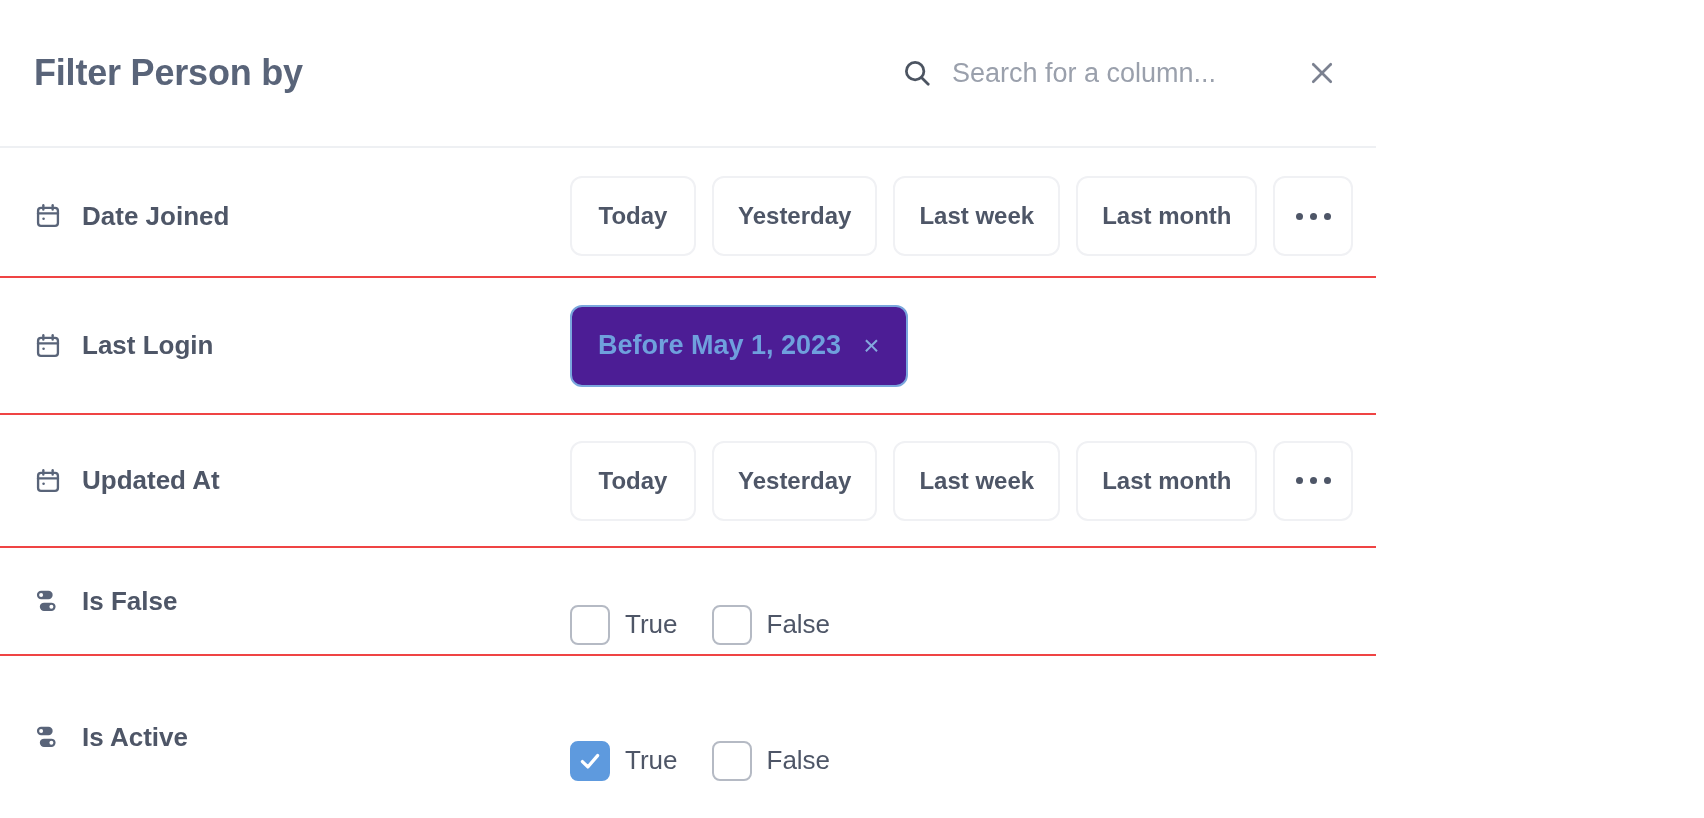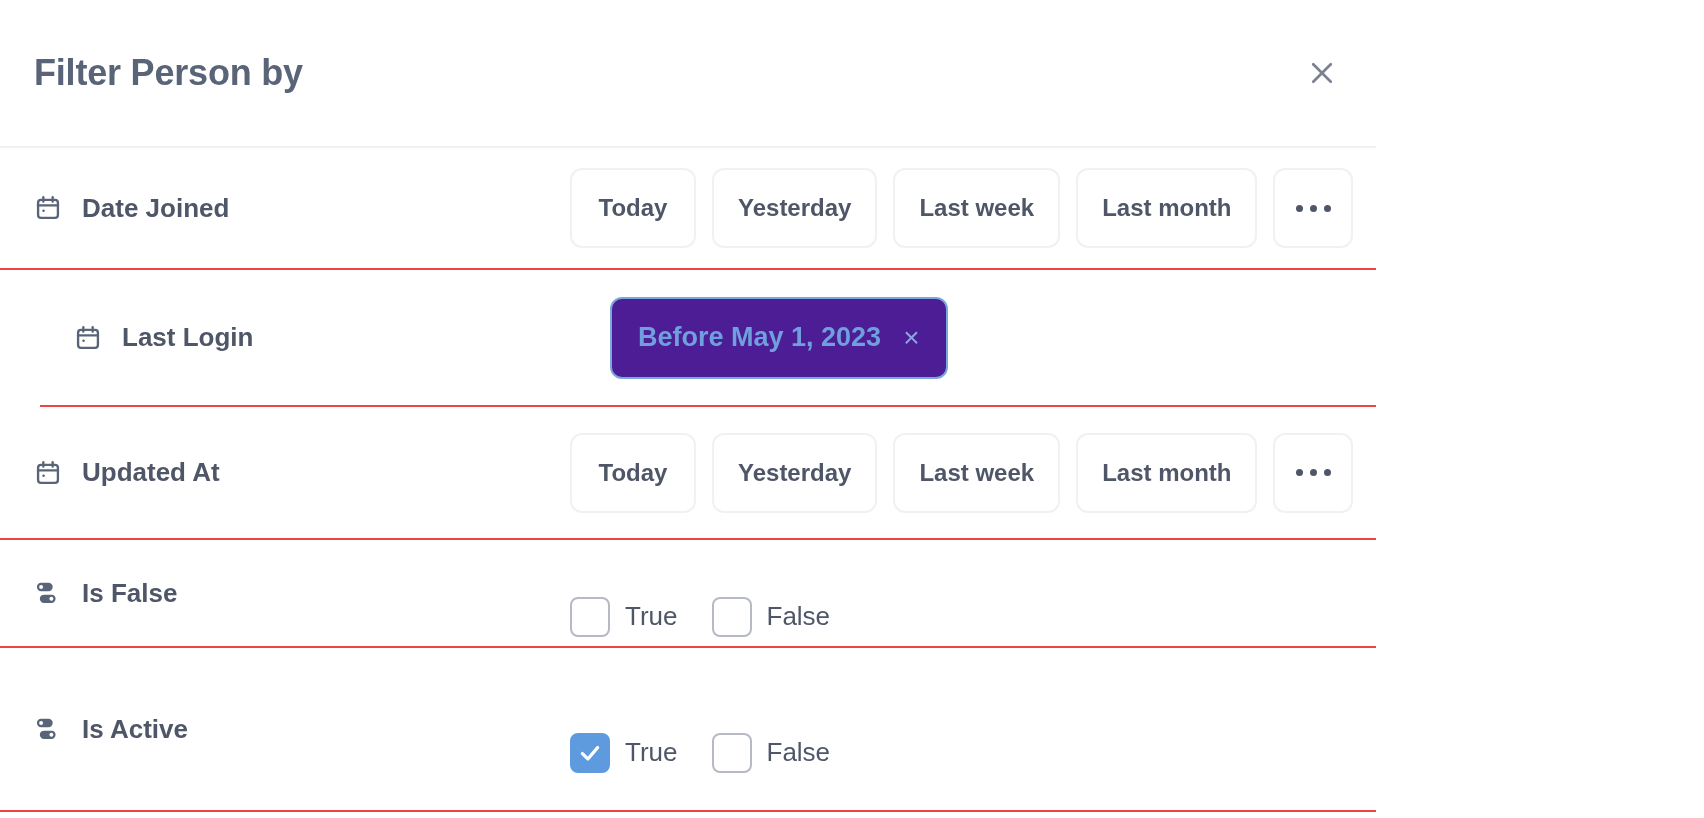--- a/index.html
+++ b/index.html
@@ -11,20 +11,21 @@
     font-family: "Liberation Sans", sans-serif;
     overflow: hidden;
   }
 
   .modal {
     width: 1376px;
     height: 818px;
     background: #ffffff;
     display: flex;
     flex-direction: column;
+    gap: 8px;
   }
 
   
   .header {
     height: 148px;
     flex: 0 0 148px;
     border-bottom: 2px solid #eef0f3;
     display: flex;
     align-items: center;
     padding: 0 34px 0 34px;
@@ -98,21 +99,21 @@
   }
 
   .filter-row {
     display: flex;
     align-items: center;
     border-bottom: 2px solid #ef4444;
     padding: 0 34px;
     flex: 0 0 auto;
   }
   .filter-row.r-date    { height: 122px; }
-  .filter-row.r-chip    { height: 137px; margin-left: 40px; }
+  .filter-row.r-chip    { height: 137px; }
   .filter-row.r-date2   { height: 133px; }
   .filter-row.r-bool    { height: 108px; }
   .filter-row.r-bool2   { height: 164px; }
 
   .row-label {
     display: flex;
     align-items: center;
     gap: 20px;
     width: 536px;
     flex: 0 0 536px;
@@ -247,20 +248,29 @@
 </style>
 </head>
 <body>
 
 <div class="modal">
 
   <div class="header">
     <div class="header-title">Filter Person by</div>
 
     <div class="header-right">
+      <div class="search-wrap">
+        <span class="search-icon">
+          <svg viewBox="0 0 24 24" width="30" height="30" fill="none" stroke="currentColor" stroke-width="2.2" stroke-linecap="round" stroke-linejoin="round">
+            <circle cx="10.5" cy="10.5" r="7"></circle>
+            <line x1="15.6" y1="15.6" x2="21" y2="21"></line>
+          </svg>
+        </span>
+        <input class="search-input" type="text" placeholder="Search for a column..." style="">
+      </div>
 
       <button class="close-btn">
         <span>
           <svg viewBox="0 0 24 24" width="30" height="30" fill="none" stroke="currentColor" stroke-width="2.1" stroke-linecap="round">
             <line x1="5" y1="5" x2="19" y2="19"></line>
             <line x1="19" y1="5" x2="5" y2="19"></line>
           </svg>
         </span>
       </button>
     </div>

